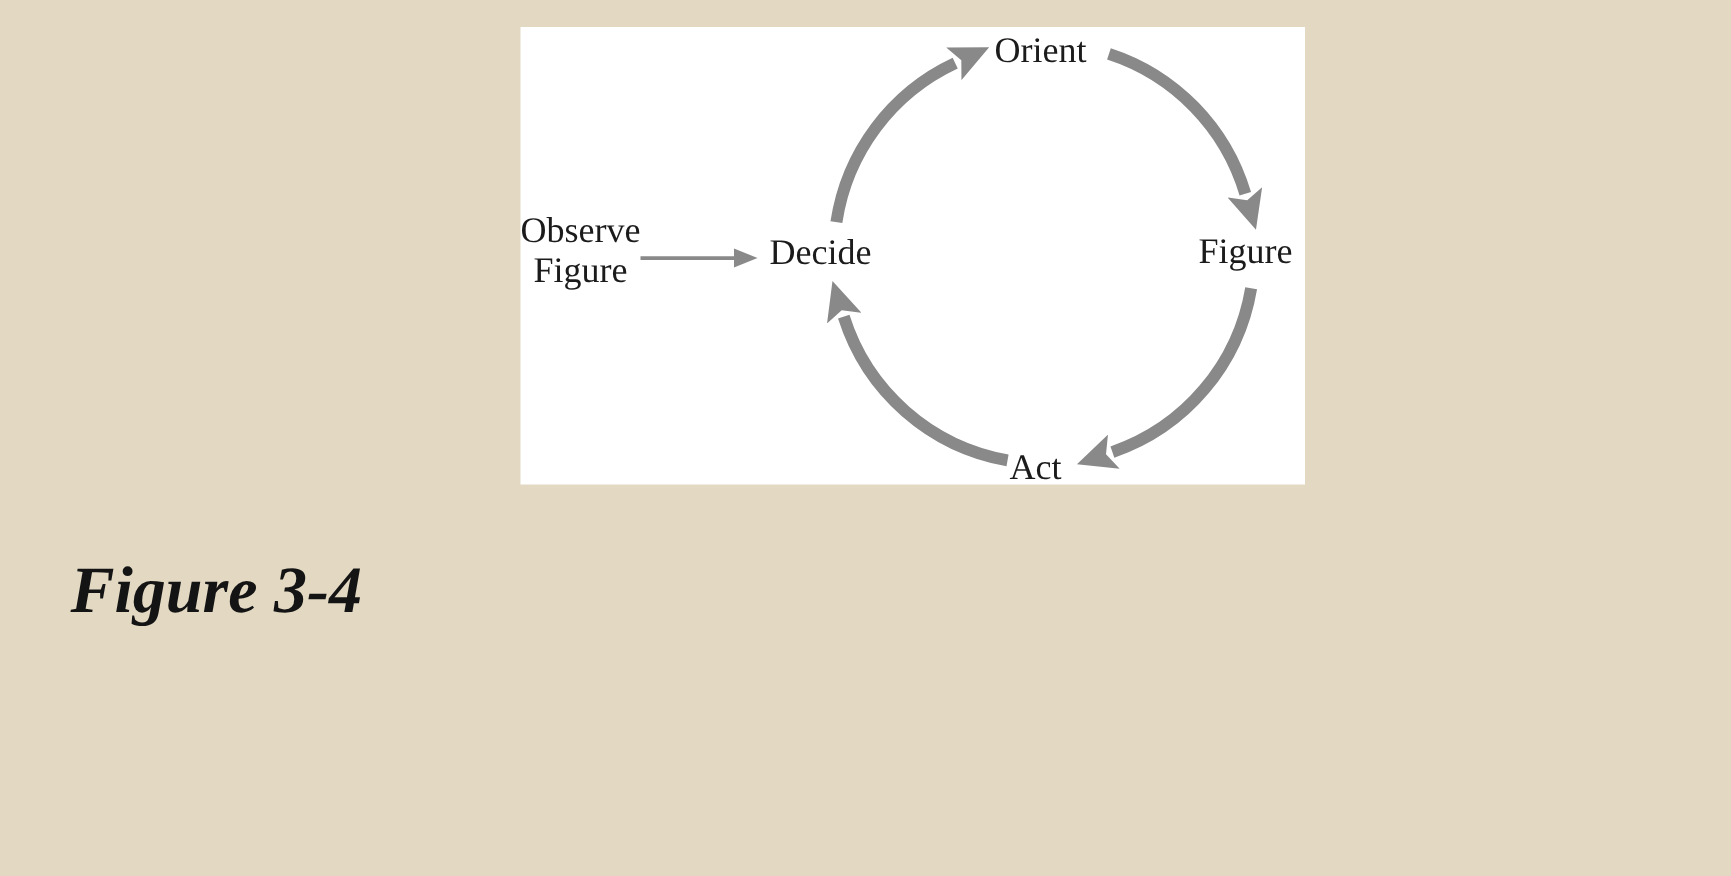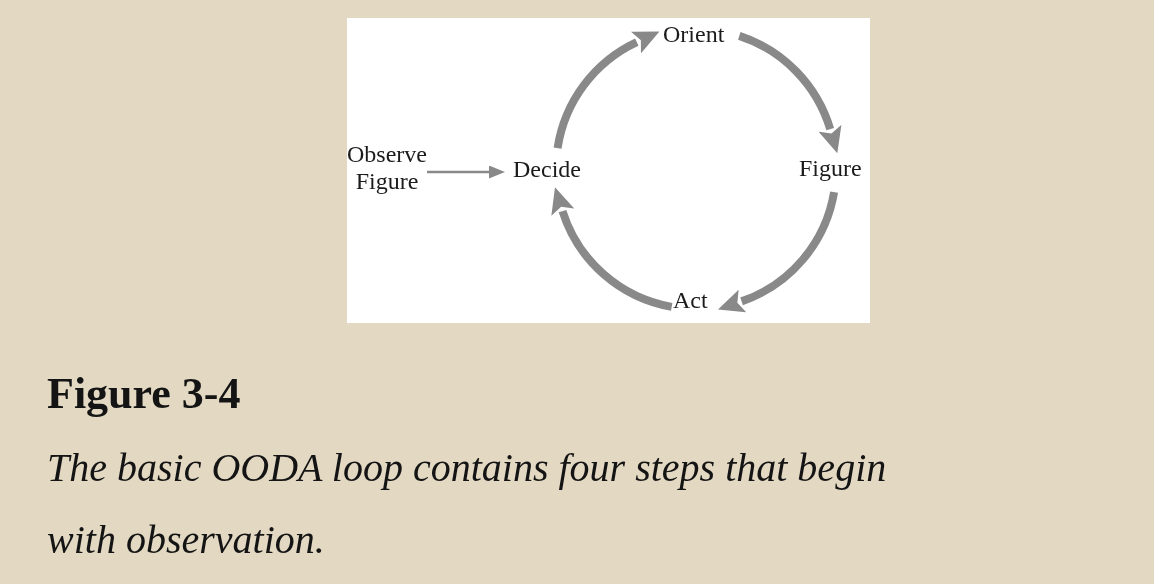--- a/index.html
+++ b/index.html
@@ -34,21 +34,21 @@
   .node {
     position: absolute;
     font-size: 24px;
     line-height: 24px;
     white-space: nowrap;
     color: #1b1b1b;
   }
   .node-orient  { left: 316px; top: 4px; }
   .node-observe { left: 166px; top: 139px; }
   .node-decide  { left: 452px; top: 138px; }
-  .node-act     { left: 326px; top: 270px; }
+  .node-act     { left: 326px; top: 282px; }
   .outside-world {
     position: absolute;
     left: 0;
     top: 123px;
     width: 80px;
     text-align: center;
     font-size: 24px;
     line-height: 27px;
     color: #1b1b1b;
   }
@@ -58,20 +58,21 @@
     position: absolute;
     left: 47px;
     top: 370px;
     width: 1060px;
   }
   .figure-label {
     font-weight: bold;
     font-size: 44px;
     line-height: 48px;
     color: #141414;
+    font-style: italic;
   }
   .figure-caption {
     margin-top: 14px;
     font-style: italic;
     font-size: 40px;
     line-height: 72px;
     max-width: 880px;
     color: #141414;
   }
 </style>
@@ -107,14 +108,13 @@
   <div class="node node-observe">Decide</div>
 
   <div class="outside-world">
     <div>Observe</div>
     <div>Figure</div>
   </div>
 </div>
 
 <div class="caption-block">
   <div class="figure-label">Figure 3-4</div>
-  <div class="figure-caption">The basic OODA loop contains four steps that begin with observation.</div>
 </div>
 
 </body></html>

